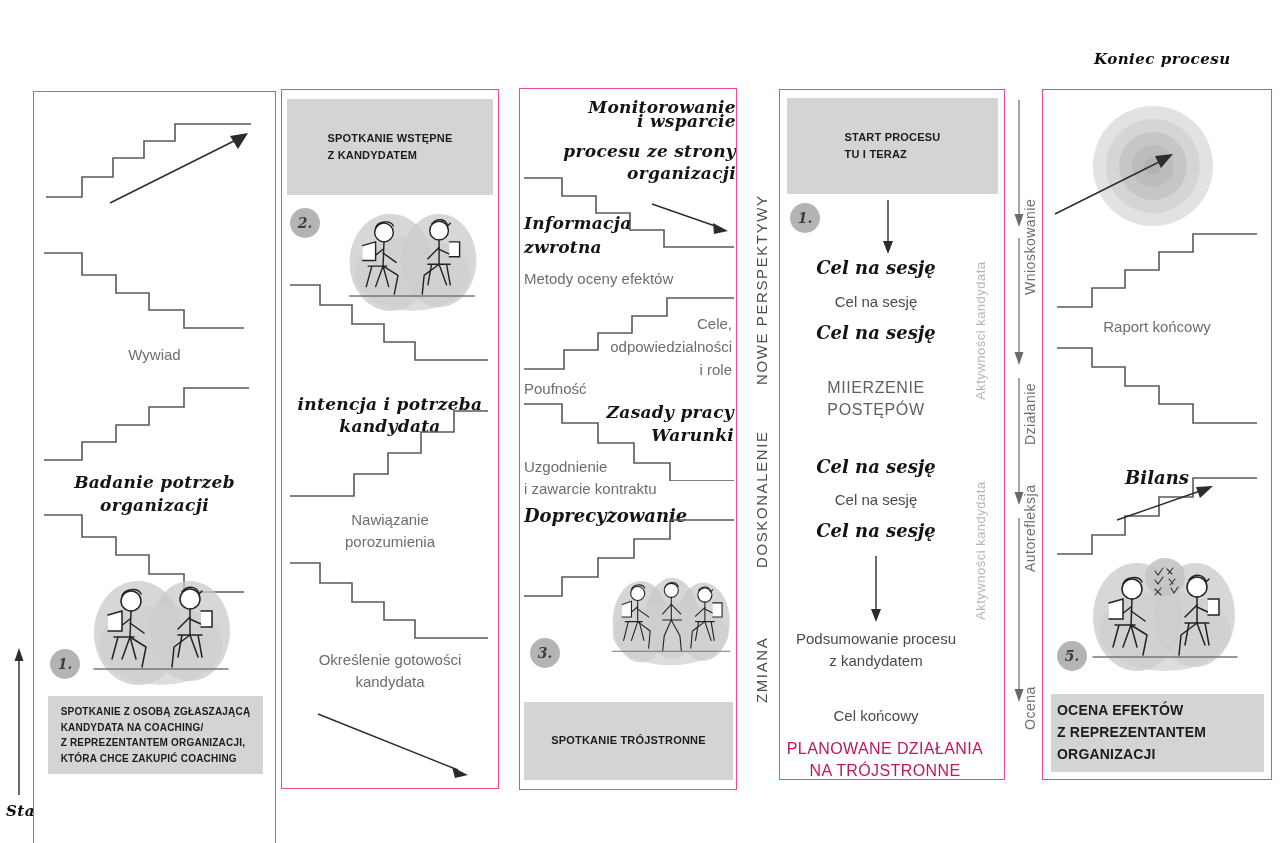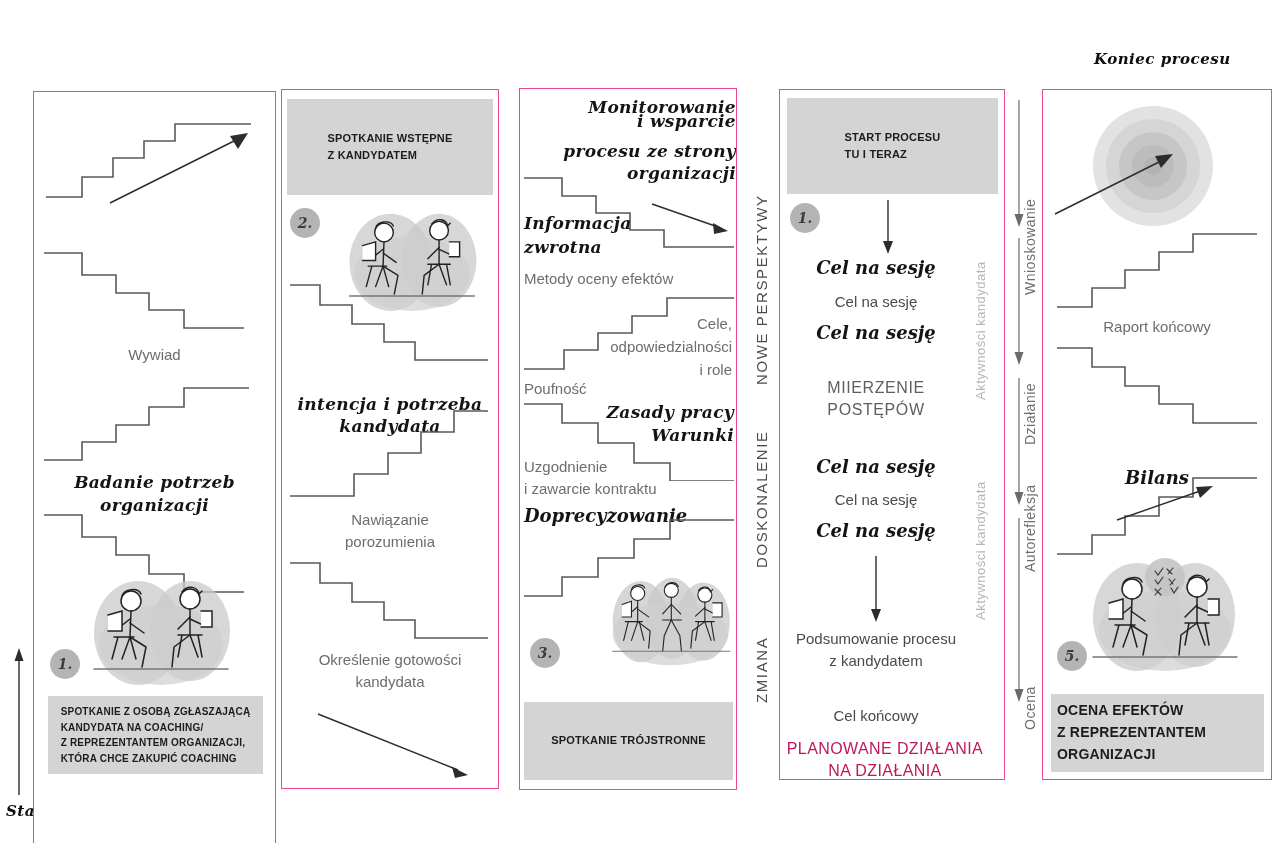--- a/index.html
+++ b/index.html
@@ -363,21 +363,21 @@
         <line class="arr" x1="12" y1="0" x2="12" y2="56"></line>
         <polygon class="arrhead" points="12,66 7,53 17,53"></polygon>
       </svg>
 
       <div class="lbl plain-dk" style="left:0;top:539px;width:192px;">Podsumowanie procesu</div>
       <div class="lbl plain-dk" style="left:0;top:561px;width:192px;">z kandydatem</div>
 
       <div class="lbl plain-dk" style="left:0;top:616px;width:192px;">Cel końcowy</div>
 
       <div class="lbl ghost" style="left:0;top:649px;width:210px;">PLANOWANE DZIAŁANIA</div>
-      <div class="lbl ghost" style="left:0;top:671px;width:210px;">NA DZIAŁANIA</div>
+      <div class="lbl ghost" style="left:0;top:671px;width:210px;">NA TRÓJSTRONNE</div>
 
       <div class="vlabel light" style="left:193px;top:130px;height:180px;">Aktywności kandydata</div>
       <div class="vlabel light" style="left:193px;top:350px;height:180px;">Aktywności kandydata</div>
     </div>
   </div>
 
   <svg style="position:absolute;left:1010px;top:100px;" width="18" height="128">
     <line class="thin" x1="9" y1="0" x2="9" y2="118"></line>
     <polygon fill="#6a6a6a" points="9,127 4.5,114 13.5,114"></polygon>
   </svg>

